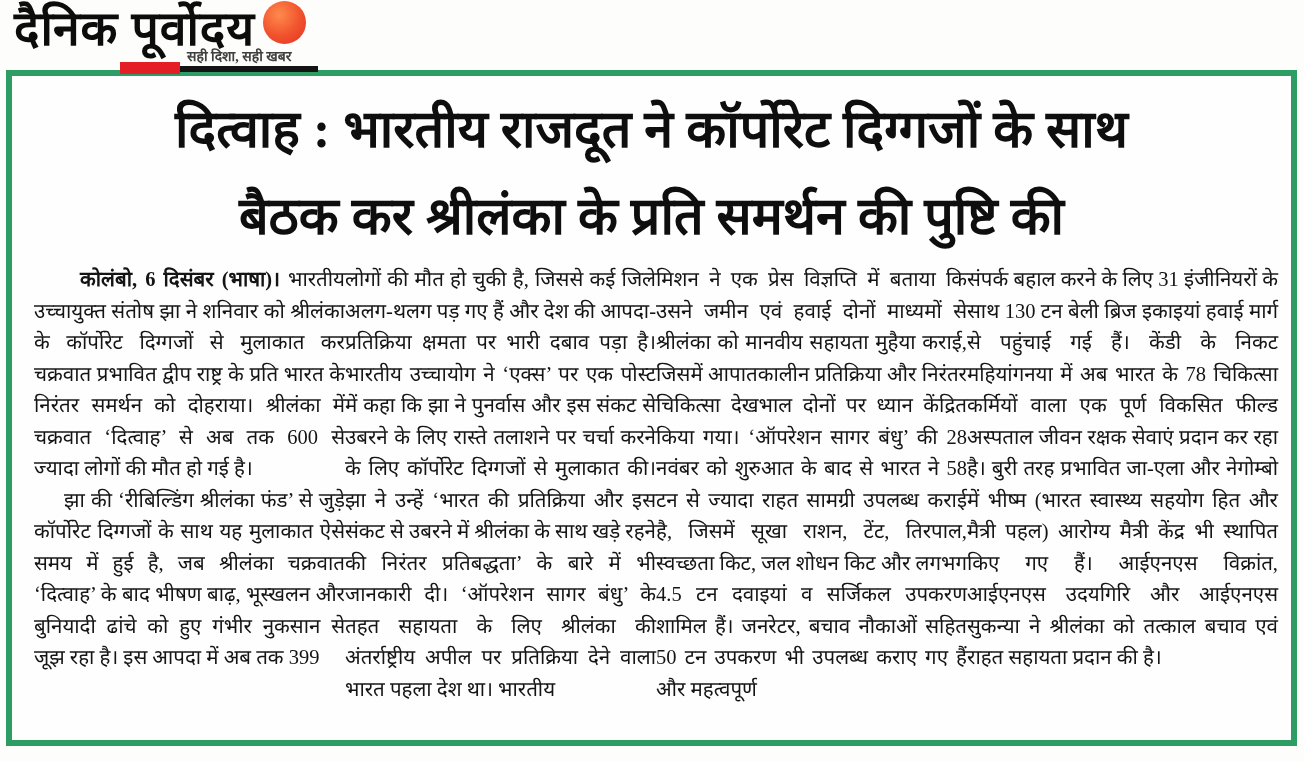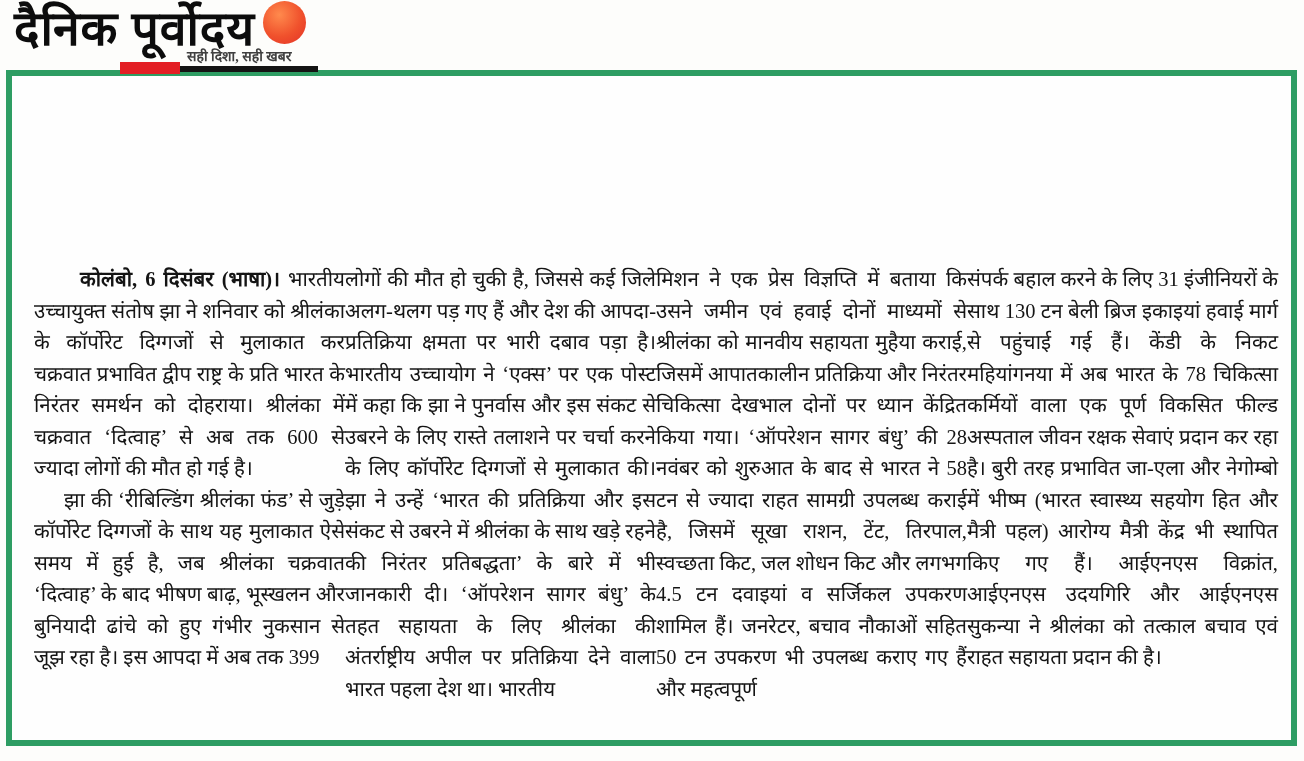--- a/index.html
+++ b/index.html
@@ -60,20 +60,24 @@
   <div class="masthead">
     <div class="logo-circle"></div>
     <div class="logo-text">दैनिक पूर्वोदय</div>
     <div class="tagline">सही दिशा, सही खबर</div>
     <div class="red-badge"></div>
     <div class="black-rule"></div>
   </div>
 
   <div class="article-box">
 
+    <div class="headline">
+      <div>दित्वाह : भारतीय राजदूत ने कॉर्पोरेट दिग्गजों के साथ</div>
+      <div>बैठक कर श्रीलंका के प्रति समर्थन की पुष्टि की</div>
+    </div>
 
     <div class="columns">
 
       <div class="col">
         <p class="indent-lg">
           <span class="bold">कोलंबो, 6 दिसंबर (भाषा)।</span>
           <span>भारतीय उच्चायुक्त संतोष झा ने शनिवार को श्रीलंका के कॉर्पोरेट दिग्गजों से मुलाकात कर चक्रवात प्रभावित द्वीप राष्ट्र के प्रति भारत के निरंतर समर्थन को दोहराया। श्रीलंका में चक्रवात ‘दित्वाह’ से अब तक 600 से ज्यादा लोगों की मौत हो गई है।</span>
         </p>
         <p class="indent-sm">झा की ‘रीबिल्डिंग श्रीलंका फंड’ से जुड़े कॉर्पोरेट दिग्गजों के साथ यह मुलाकात ऐसे समय में हुई है, जब श्रीलंका चक्रवात ‘दित्वाह’ के बाद भीषण बाढ़, भूस्खलन और बुनियादी ढांचे को हुए गंभीर नुकसान से जूझ रहा है। इस आपदा में अब तक 399</p>
       </div>

